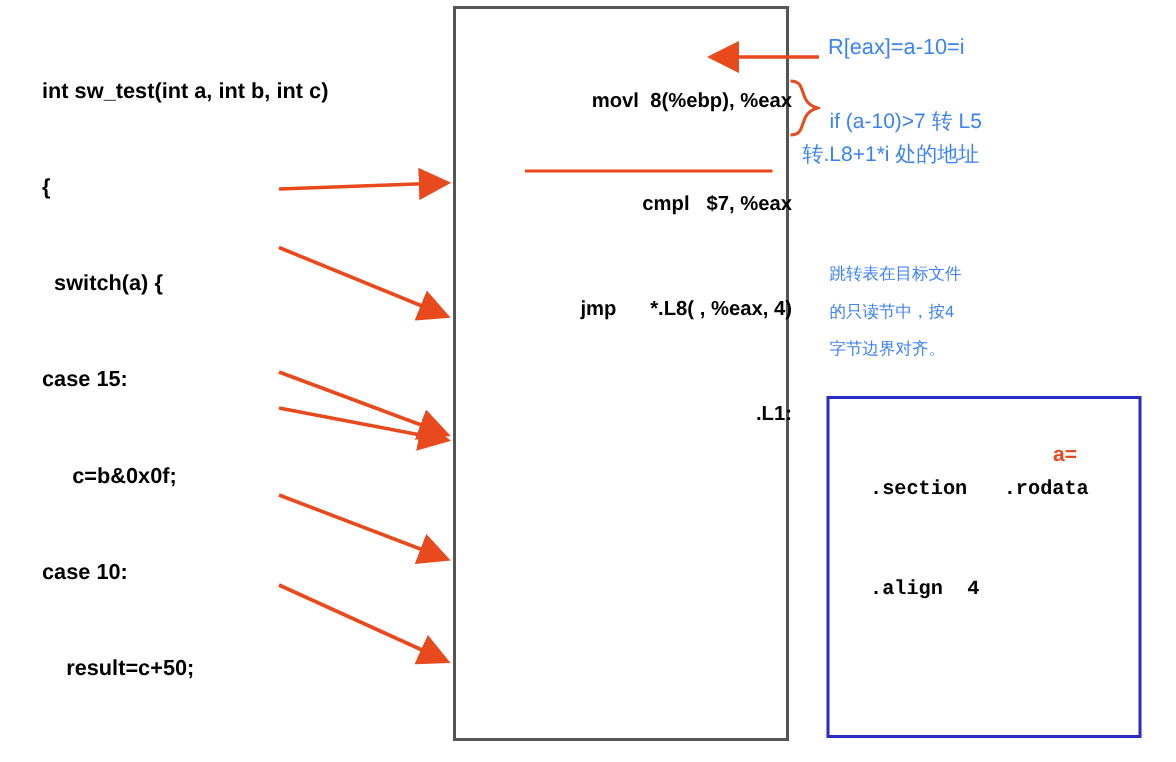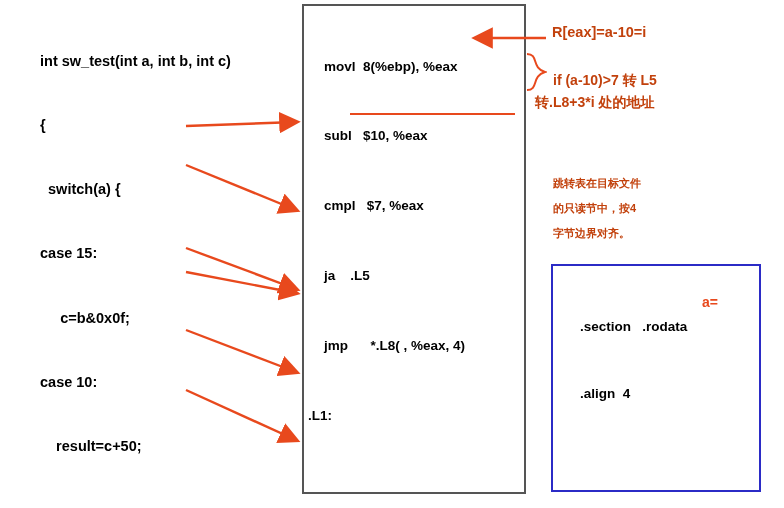--- a/index.html
+++ b/index.html
@@ -26,21 +26,21 @@
     position: absolute;
     left: 28px;
     top: 8px;
     width: 270px;
     font-size: 14.5px;
     font-weight: bold;
     color: #000;
     line-height: 21.4px;
     white-space: pre;
   }
-  #c-code .ln { display: block; height: 21.4px; margin-left: 12px; }
+  #c-code .ln { display: block; height: 21.4px; }
 
   
   #asm-box {
     position: absolute;
     left: 302px;
     top: 4px;
     width: 224px;
     height: 490px;
     border: 2px solid #555;
     background: #fff;
@@ -50,28 +50,28 @@
     position: absolute;
     left: 308px;
     top: 8px;
     width: 220px;
     font-size: 13.5px;
     font-weight: bold;
     color: #000;
     line-height: 23.3px;
     white-space: pre;
   }
-  #asm-code .ln { display: block; height: 23.3px; }
+  #asm-code .ln { display: block; height: 23.3px; text-align: right; }
   #asm-code .ind { padding-left: 16px; }
 
   
   .note {
     position: absolute;
-    color: #c2410c;
-    font-weight: bold;
+    color: #3b82f6;
+    font-weight: normal;
     white-space: pre;
   }
   #note-eax {
     left: 552px; top: 24px;
     font-size: 14.5px;
   }
   #note-cond {
     left: 553px; top: 72px;
     font-size: 14px;
   }
@@ -119,21 +119,21 @@
     position: absolute;
     left: 566px;
     top: 272px;
     font-size: 13.5px;
     font-weight: bold;
     color: #000;
     line-height: 22.2px;
     white-space: pre;
   }
   #rodata-code .ln { display: block; height: 22.2px; }
-  #rodata-code .ind { padding-left: 14px; }
+  #rodata-code .ind { padding-left: 14px; font-family: Liberation Mono, monospace; }
   #a-header {
     position: absolute;
     left: 702px;
     top: 294px;
     font-size: 14px;
     font-weight: bold;
     color: #e8491d;
   }
 
   
@@ -168,23 +168,21 @@
     
     
     
     
     
   </div>
 
   <div id="asm-box"></div>
   <div id="asm-code">
     <span class="ln ind">movl  8(%ebp), %eax</span>
-    <span class="ln ind">subl   $10, %eax</span>
     <span class="ln ind">cmpl   $7, %eax</span>
-    <span class="ln ind">ja    .L5</span>
     <span class="ln ind">jmp      *.L8( , %eax, 4)</span>
     <span class="ln">.L1:</span>
     
     
     
     
     
     
     
     
@@ -195,21 +193,21 @@
     
     
     
     
   </div>
 
   <div id="jmp-underline"></div>
 
   <div class="note" id="note-eax">R[eax]=a-10=i</div>
   <div class="note" id="note-cond">if (a-10)&gt;7 转 L5</div>
-  <div class="note" id="note-jump">转.L8+3*i 处的地址</div>
+  <div class="note" id="note-jump">转.L8+1*i 处的地址</div>
   <div class="note" id="note-block">跳转表在目标文件
 的只读节中，按4
 字节边界对齐。</div>
 
   <svg id="cond-brace" viewBox="0 0 22 40">
     <path d="M2 2 C 14 2, 6 16, 20 20 C 6 24, 14 38, 2 38" fill="none" stroke="#e8491d" stroke-width="2"></path>
   </svg>
 
   <div id="rodata-box"></div>
   <div id="rodata-code">

